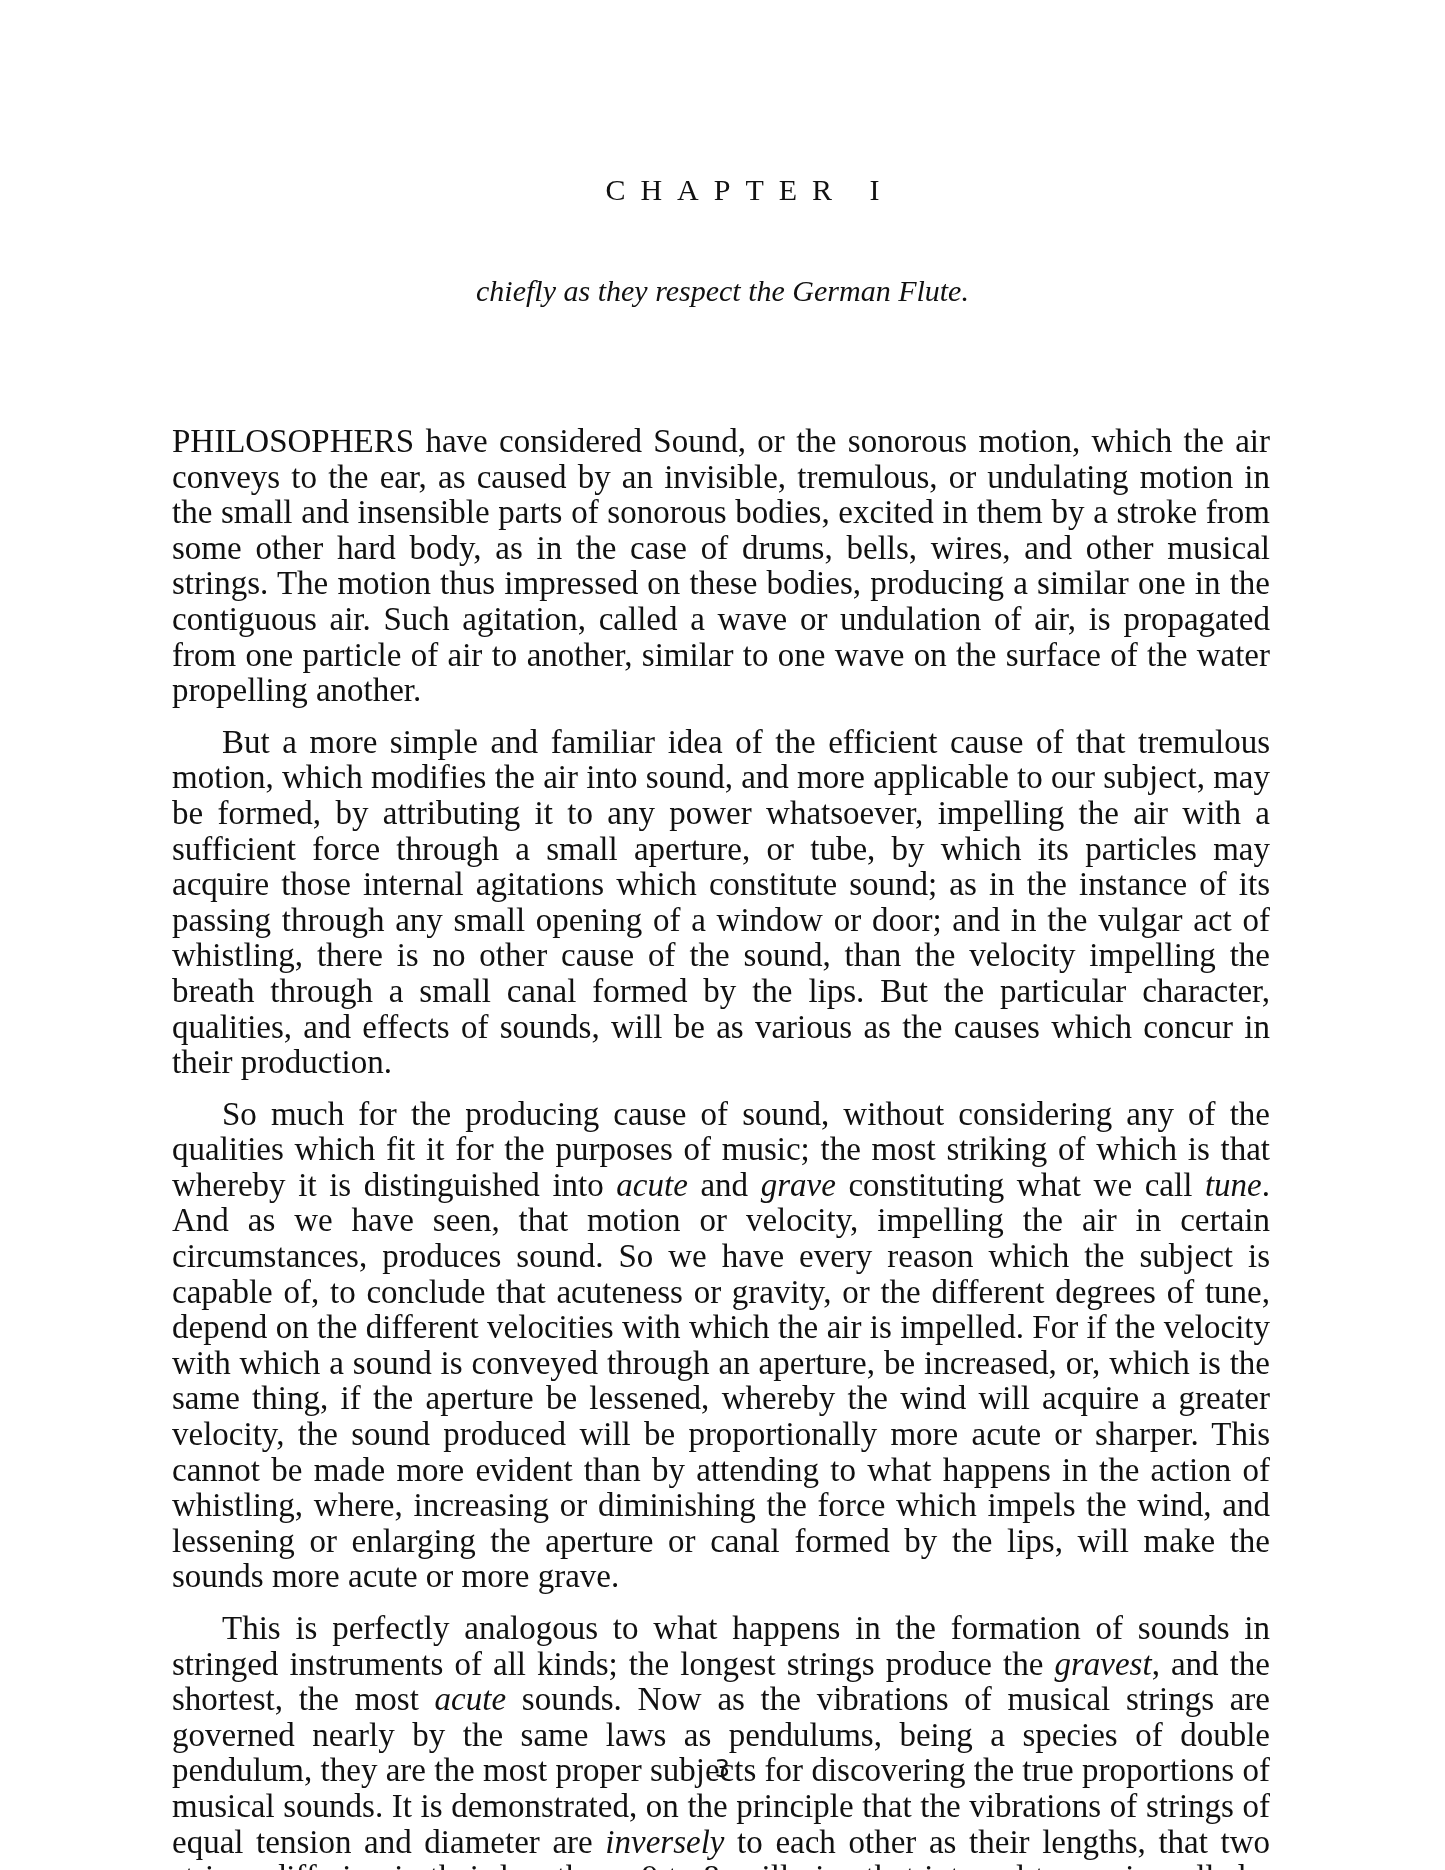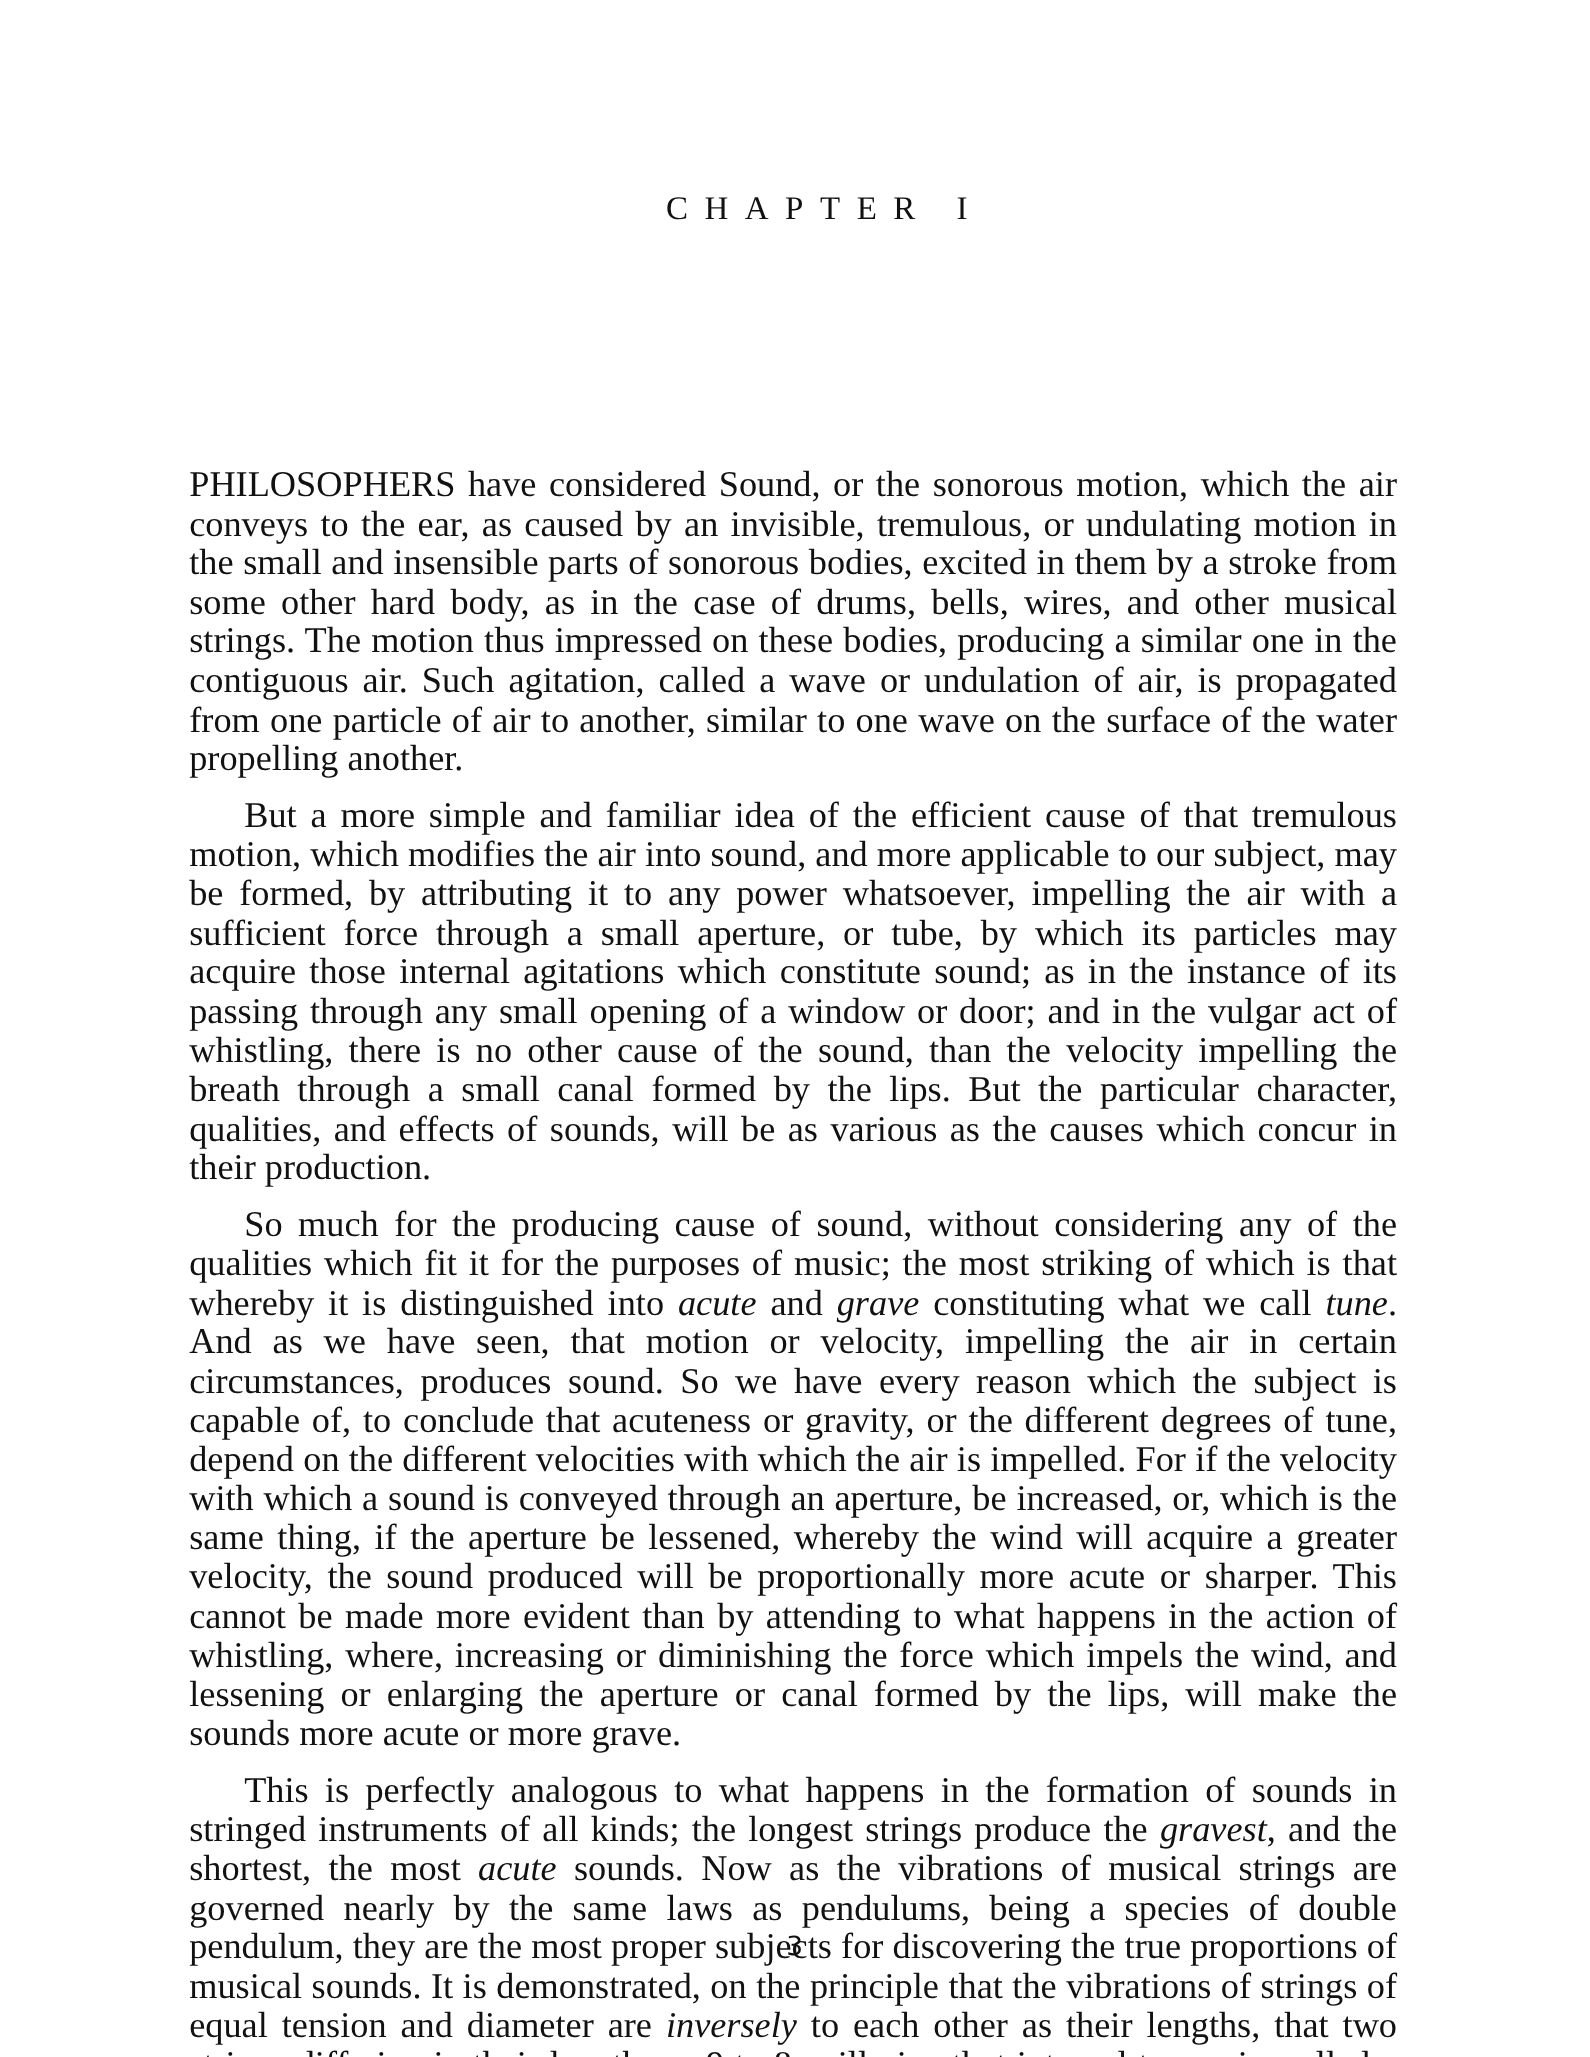--- a/index.html
+++ b/index.html
@@ -68,20 +68,21 @@
       line-height: 32px;
     }
     em { font-style: italic; }
   </style>
 </head>
 <body>
 
 <h1 class="chapter-title">CHAPTER I</h1>
 
 <h2 class="subtitle">
+  <span>chiefly as they respect the German Flute.</span>
 </h2>
 
 <div class="body-text">
   <p>PHILOSOPHERS have considered Sound, or the sonorous motion, which the air conveys to the ear, as caused by an invisible, tremulous, or undulating motion in the small and insensible parts of sonorous bodies, excited in them by a stroke from some other hard body, as in the case of drums, bells, wires, and other musical strings. The motion thus impressed on these bodies, producing a similar one in the contiguous air. Such agitation, called a wave or undulation of air, is propagated from one particle of air to another, similar to one wave on the surface of the water propelling another.</p>
 
   <p class="indent">But a more simple and familiar idea of the efficient cause of that tremulous motion, which modifies the air into sound, and more applicable to our subject, may be formed, by attributing it to any power whatsoever, impelling the air with a sufficient force through a small aperture, or tube, by which its particles may acquire those internal agitations which constitute sound; as in the instance of its passing through any small opening of a window or door; and in the vulgar act of whistling, there is no other cause of the sound, than the velocity impelling the breath through a small canal formed by the lips. But the particular character, qualities, and effects of sounds, will be as various as the causes which concur in their production.</p>
 
   <p class="indent"><span>So much for the producing cause of sound, without considering any of the qualities which fit it for the purposes of music; the most striking of which is that whereby it is distinguished into </span><em>acute</em><span> and </span><em>grave</em><span> constituting what we call </span><em>tune</em><span>. And as we have seen, that motion or velocity, impelling the air in certain circumstances, produces sound. So we have every reason which the subject is capable of, to conclude that acuteness or gravity, or the different degrees of tune, depend on the different velocities with which the air is impelled. For if the velocity with which a sound is conveyed through an aperture, be increased, or, which is the same thing, if the aperture be lessened, whereby the wind will acquire a greater velocity, the sound produced will be proportionally more acute or sharper. This cannot be made more evident than by attending to what happens in the action of whistling, where, increasing or diminishing the force which impels the wind, and lessening or enlarging the aperture or canal formed by the lips, will make the sounds more acute or more grave.</span></p>
 
   <p class="indent last-justified"><span>This is perfectly analogous to what happens in the formation of sounds in stringed instruments of all kinds; the longest strings produce the </span><em>gravest</em><span>, and the shortest, the most </span><em>acute</em><span> sounds. Now as the vibrations of musical strings are governed nearly by the same laws as pendulums, being a species of double pendulum, they are the most proper subjects for discovering the true proportions of musical sounds. It is demonstrated, on the principle that the vibrations of strings of equal tension and diameter are </span><em>inversely</em><span> to each other as their lengths, that two strings differing in their lengths as 9 to 8, will give that interval to music, called a tone.</span></p>

